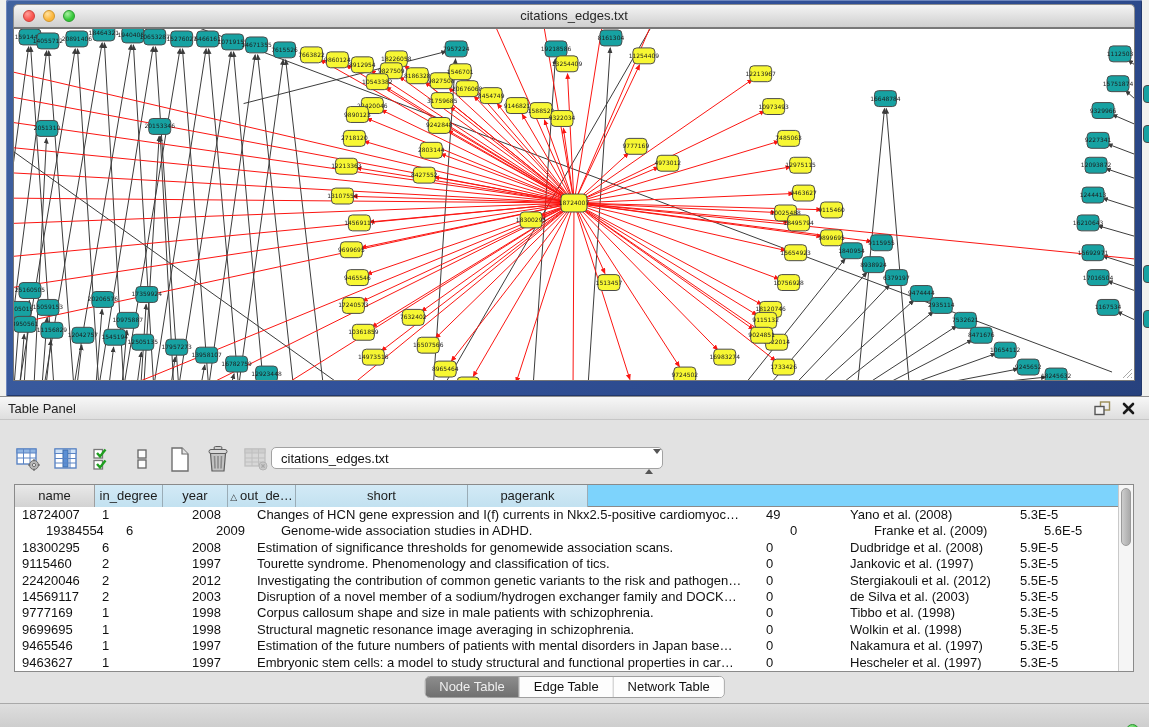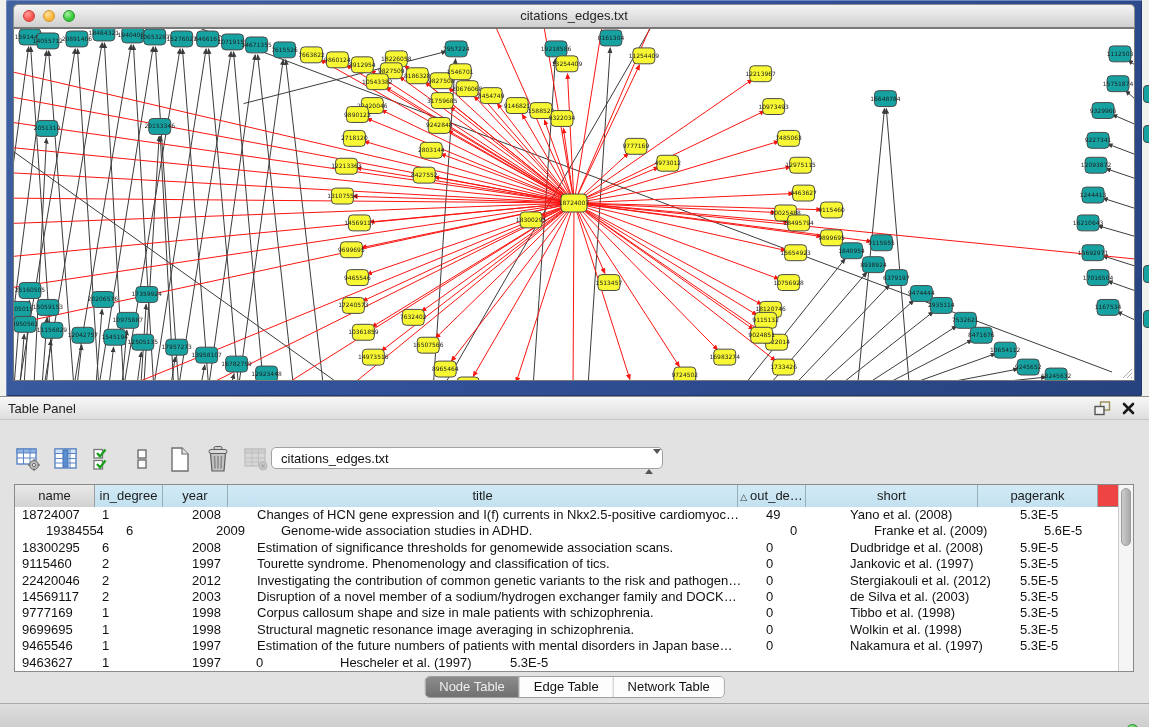--- a/index.html
+++ b/index.html
@@ -63,21 +63,21 @@
     background:#ffffff;border:1px solid #a2a2a2;border-radius:5px;
     font-size:13px;color:#111;line-height:22px;padding-left:9px;box-sizing:border-box;cursor:pointer;
   }
   .combo-stepper{position:absolute;right:7px;top:3px;width:10px;height:16px;}
   .combo-stepper .up{width:0;height:0;border-left:4px solid transparent;border-right:4px solid transparent;border-bottom:5px solid #555;margin-bottom:3px;}
   .combo-stepper .dn{width:0;height:0;border-left:4px solid transparent;border-right:4px solid transparent;border-top:5px solid #555;}
 
   
   .tbl{
     position:absolute;left:14px;top:88px;width:1120px;height:188px;
-    background:#ef4444;border:1px solid #8a8a8a;box-sizing:border-box;overflow:hidden;
+    background:#7dd3fc;border:1px solid #8a8a8a;box-sizing:border-box;overflow:hidden;
   }
   .thead{display:flex;height:22px;border-bottom:1px solid #8a8a8a;box-sizing:border-box;}
   .th{
     height:22px;line-height:21px;font-size:13px;color:#1c1c1c;text-align:center;
     box-sizing:border-box;border-right:1px solid #9aacb6;overflow:hidden;white-space:nowrap;
     background:linear-gradient(#d3eaf6,#c2e1f0);cursor:pointer;flex:0 0 auto;
   }
   .th.gray{background:linear-gradient(#e9e9e9,#d2d2d2);border-right:1px solid #9e9e9e;}
   .th .sort{font-size:9px;margin-right:3px;color:#333;}
   .tr{display:flex;height:16.4px;line-height:16.4px;background:#fff;}
@@ -630,21 +630,20 @@
     <span class="combo-stepper">
       <span class="up"></span><span class="dn"></span>
     </span>
   </div>
 
   <div class="tbl">
     <div class="thead" id="thead">
         <div class="th gray" style="width: 80px;">name</div>
         <div class="th" style="width: 68px;">in_degree</div>
         <div class="th" style="width: 65px;">year</div>
-        <div class="th" style="width: 510px;">title</div>
         <div class="th" style="width: 68px;"><span class="sort">△</span>out_de…</div>
         <div class="th" style="width: 172px;">short</div>
         <div class="th" style="width: 120px;">pagerank</div>
       </div>
     <div id="tbody">
         <div class="tr">
           <div class="td c0" style="width: 80px;">18724007</div>
           <div class="td c1" style="width: 90px;">1</div>
           <div class="td c2" style="width: 65px;">2008</div>
           <div class="td c3" style="width: 510px;">Changes of HCN gene expression and I(f) currents in Nkx2.5-positive cardiomyoc…</div>
@@ -721,20 +720,21 @@
           <div class="td c2" style="width: 65px;">1997</div>
           <div class="td c3" style="width: 510px;">Estimation of the future numbers of patients with mental disorders in Japan base…</div>
           <div class="td c4" style="width: 68px;">0</div>
           <div class="td c5" style="width: 172px;">Nakamura et al. (1997)</div>
           <div class="td c6" style="width: 120px;">5.3E-5</div>
         </div>
         <div class="tr">
           <div class="td c0" style="width: 80px;">9463627</div>
           <div class="td c1" style="width: 90px;">1</div>
           <div class="td c2" style="width: 65px;">1997</div>
+          <div class="td c3" style="width: 510px;">Embryonic stem cells: a model to study structural and functional properties in car…</div>
           <div class="td c4" style="width: 68px;">0</div>
           <div class="td c5" style="width: 172px;">Hescheler et al. (1997)</div>
           <div class="td c6" style="width: 120px;">5.3E-5</div>
         </div>
       </div>
     <div class="vscroll">
       <div class="vthumb"></div>
     </div>
   </div>
 

